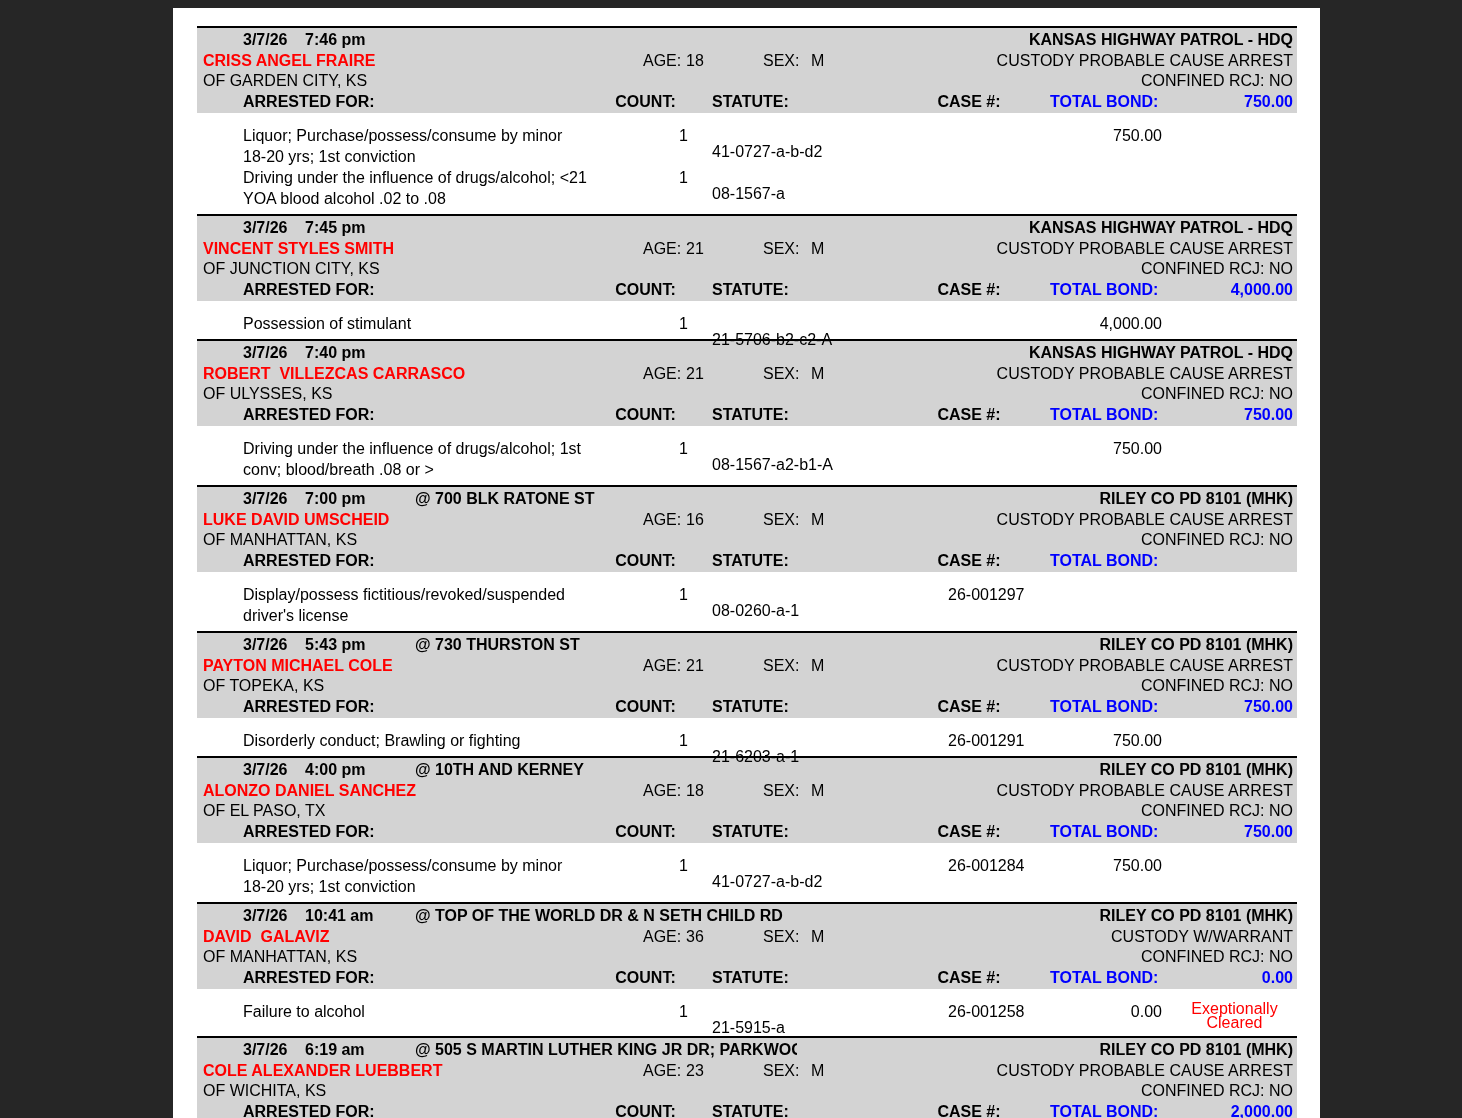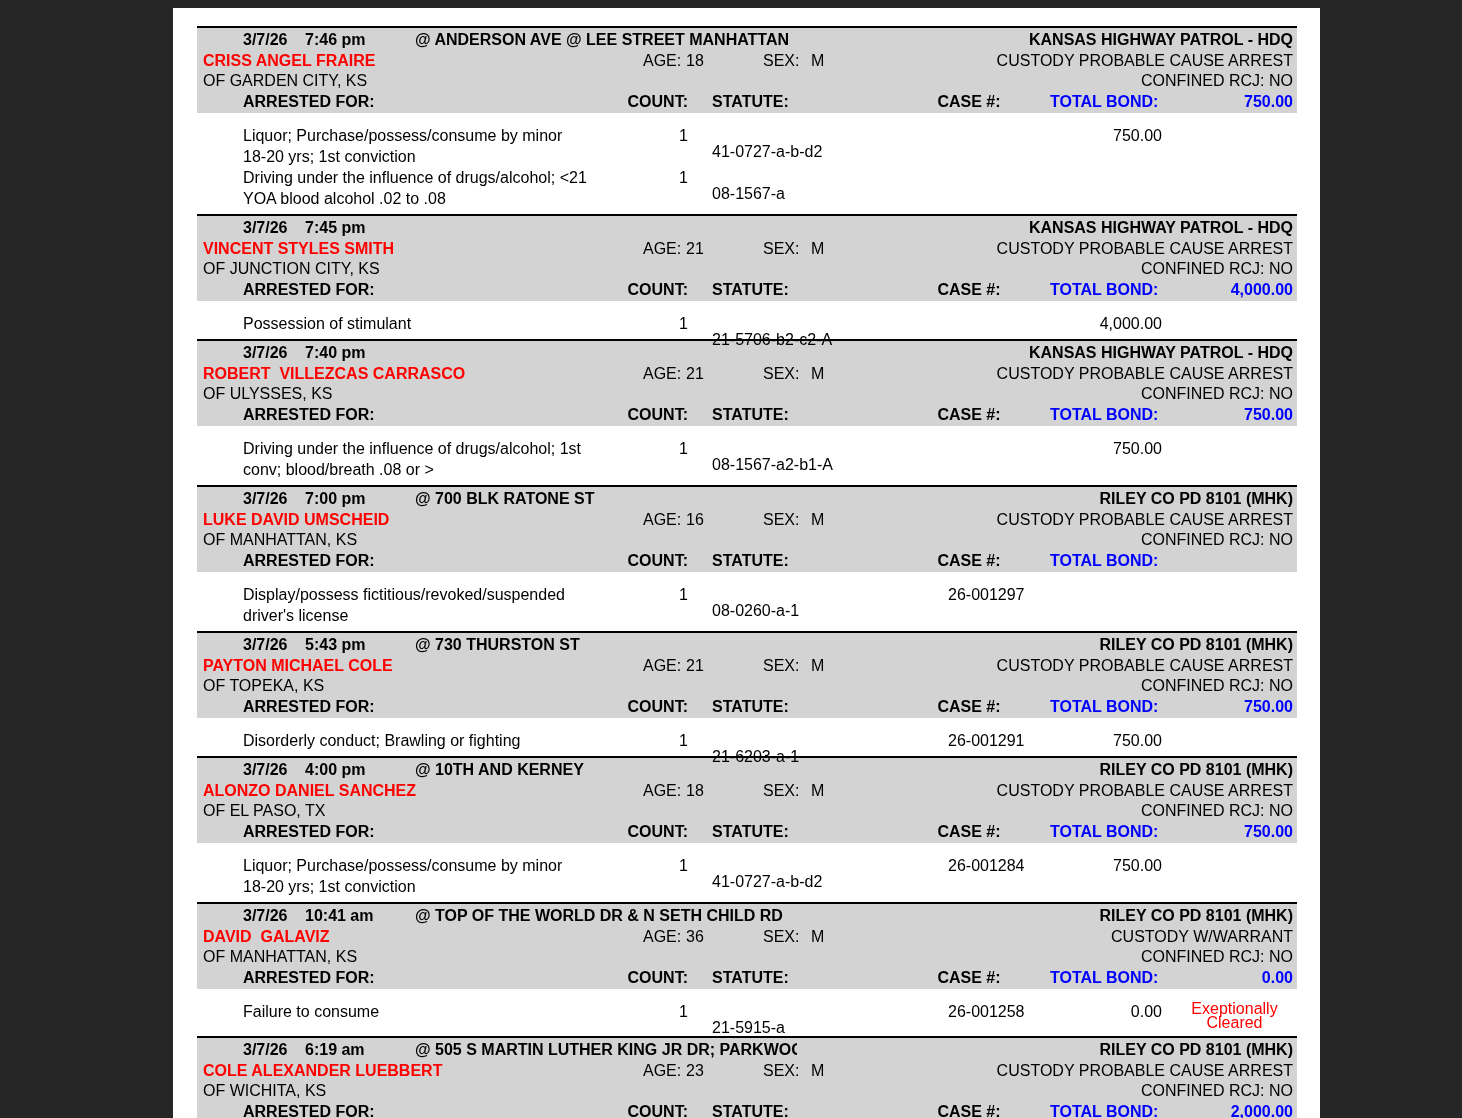--- a/index.html
+++ b/index.html
@@ -25,21 +25,21 @@
   .time{left:108px}
   .addr{left:218px;width:382px;overflow:hidden}
   .right{right:4px}
   .name{left:6px}
   .age-label{left:446px}
   .age-value{left:489px}
   .sex-label{left:566px}
   .sex-value{left:614px}
   .residence{left:6px}
   .arrested-for{left:46px}
-  .count-label{left:406px;width:85px;text-align:right}
+  .count-label{left:406px;width:85px;text-align:center}
   .statute-label{left:515px}
   .case-label{left:727px;width:90px;text-align:center}
   .bond-label{left:853px}
   .charges{padding:12px 0 5px}
   .charge-row{position:relative;font-size:16px;line-height:21px;color:#000;min-height:21px}
   .c-desc{margin-left:46px;width:368px;white-space:pre-line}
   .c-count{position:absolute;left:406px;width:85px;text-align:right;top:0}
   .c-statute{position:absolute;left:515px;top:16px;white-space:pre}
   .c-case{position:absolute;left:751px;top:0;white-space:pre}
   .c-bond{position:absolute;left:836px;width:129px;text-align:right;top:0}
@@ -49,21 +49,20 @@
 </head>
 <body>
 
 <div class="paper">
   <div id="records">
       <section class="record">
     <div class="band">
       <div class="row">
         <span class="f date bold">3/7/26</span>
         <span class="f time bold">7:46 pm</span>
-        <span class="f addr bold">@ ANDERSON AVE @ LEE STREET MANHATTAN</span>
         <span class="f right bold">KANSAS HIGHWAY PATROL - HDQ</span>
       </div>
       <div class="row">
         <span class="f name bold red">CRISS ANGEL FRAIRE</span>
         <span class="f age-label">AGE:</span>
         <span class="f age-value">18</span>
         <span class="f sex-label">SEX:</span>
         <span class="f sex-value">M</span>
         <span class="f right">CUSTODY PROBABLE CAUSE ARREST</span>
       </div>
@@ -326,21 +325,21 @@
         <span class="f arrested-for bold">ARRESTED FOR:</span>
         <span class="f count-label bold">COUNT:</span>
         <span class="f statute-label bold">STATUTE:</span>
         <span class="f case-label bold">CASE #:</span>
         <span class="f bond-label bold blue">TOTAL BOND:</span>
         <span class="f right bold blue">0.00</span>
       </div>
     </div>
     <div class="charges">
           <div class="charge-row" style="min-height: 30px;">
-    <div class="c-desc">Failure to consume</div>
+    <div class="c-desc">Failure to alcohol</div>
     <span class="c-count">1</span>
     <span class="c-statute">21-5915-a</span>
     <span class="c-case">26-001258</span>
     <span class="c-bond">0.00</span>
     <span class="c-note red">Exeptionally
 Cleared</span>
   </div>
         </div>
   </section>
       <section class="record">

